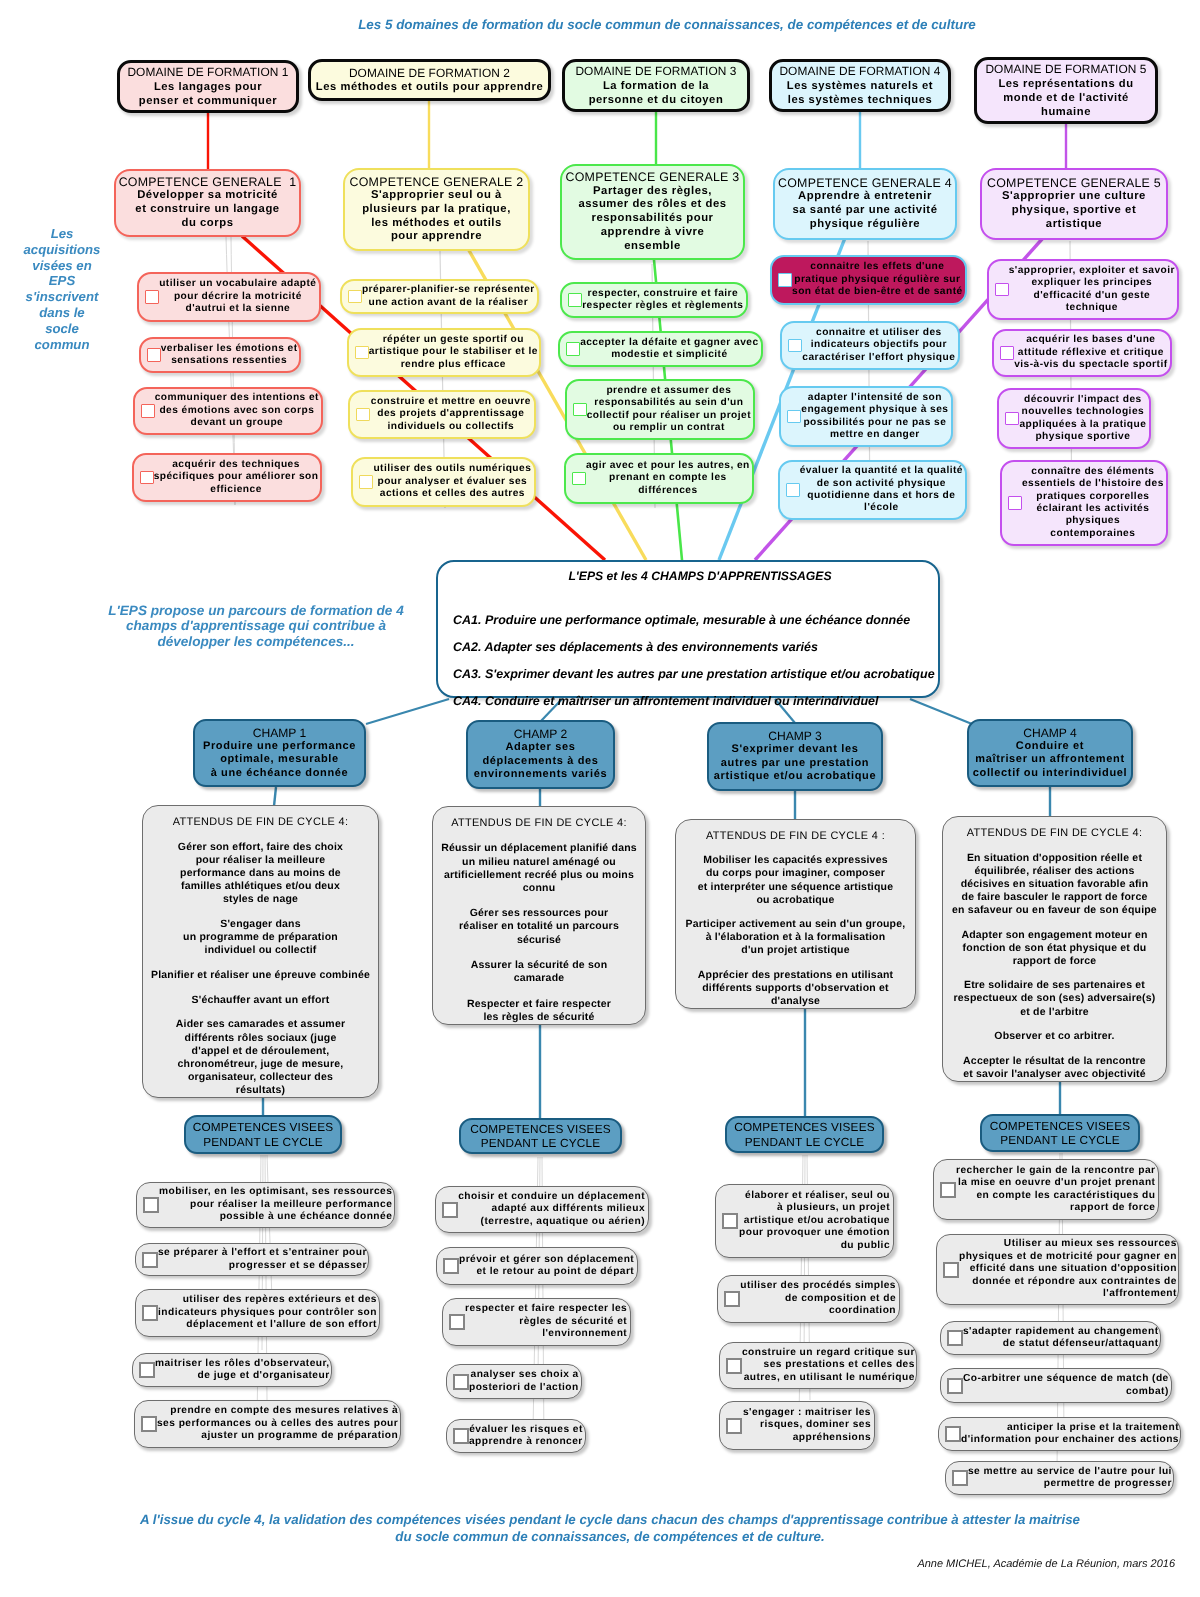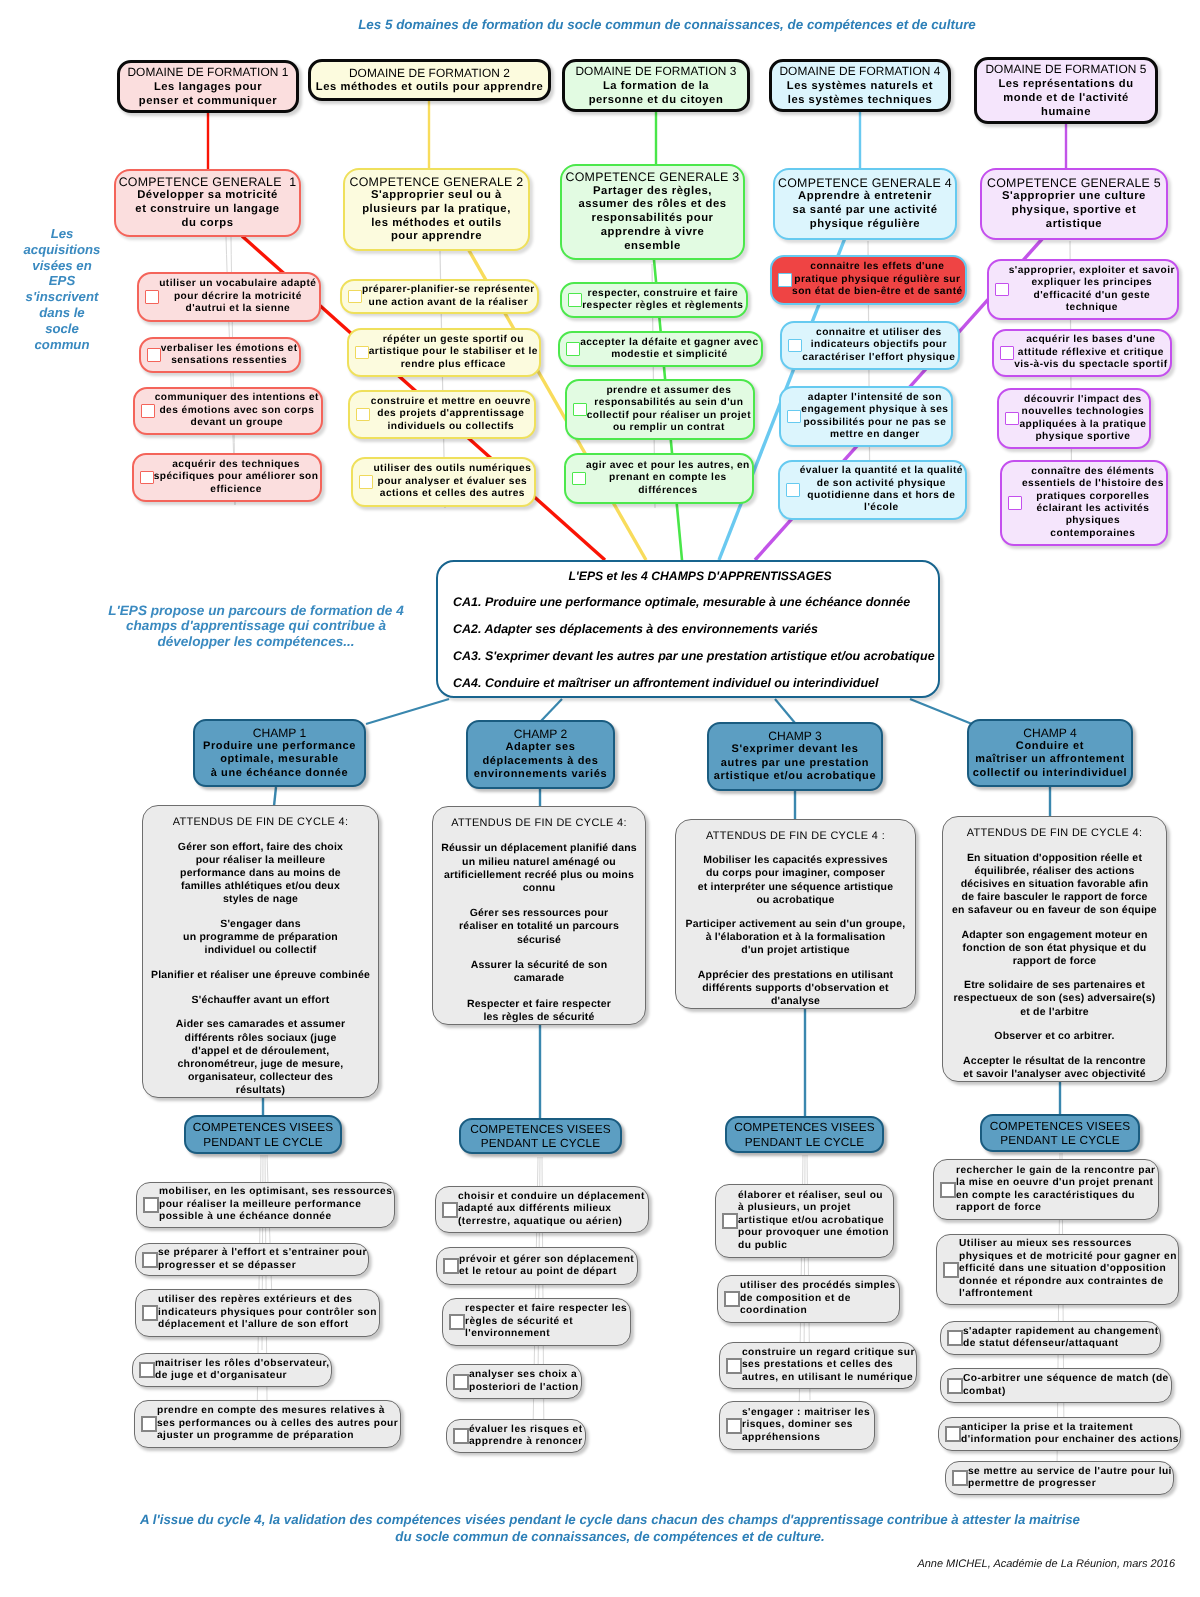--- a/index.html
+++ b/index.html
@@ -34,21 +34,21 @@
        box-shadow:3px 3px 3px rgba(0,0,0,0.22);display:flex;flex-direction:column;justify-content:flex-start;padding-top:9px;}
   .att .ht{font-size:10.9px;font-weight:400;color:#000;letter-spacing:0.35px;line-height:14px;white-space:nowrap;}
   .att p{margin:0;font-size:10.5px;font-weight:bold;color:#000;letter-spacing:0.2px;line-height:13.1px;white-space:nowrap;}
   .att .gap{height:13px;}
   .cvis{position:absolute;border:2.2px solid #1A5C80;border-radius:13px;background:#5C9EC2;text-align:center;display:flex;
          flex-direction:column;justify-content:center;box-sizing:border-box;box-shadow:3px 3px 3px rgba(0,0,0,0.3);}
   .cvis div{font-size:11.8px;font-weight:400;color:#000;line-height:14.4px;letter-spacing:0.2px;white-space:nowrap;}
   .gbox{position:absolute;border:1.8px solid #6E6E6E;border-radius:14px;background:#EBEBEB;display:flex;align-items:center;
         box-sizing:border-box;box-shadow:2.6px 2.6px 3px rgba(0,0,0,0.22);}
   .gbox .chk{width:12px;height:12px;border:2px solid #858585;flex:0 0 auto;margin-left:6px;background:#fff;}
-  .gbox .txt{flex:1;text-align:left;font-size:10.2px;font-weight:bold;color:#000;line-height:12.4px;padding:0 3px 0 0;letter-spacing:0.45px;white-space:nowrap;}
+  .gbox .txt{flex:1;text-align:right;font-size:10.2px;font-weight:bold;color:#000;line-height:12.4px;padding:0 3px 0 0;letter-spacing:0.45px;white-space:nowrap;}
   .footc{position:absolute;color:#2E80B8;font-style:italic;font-weight:bold;text-align:center;font-size:13.3px;line-height:17px;white-space:nowrap;}
   .credit{position:absolute;color:#111;font-style:italic;font-size:11.0px;text-align:right;white-space:nowrap;}
   .ibox .txt{flex:1;text-align:center;font-size:10.2px;font-weight:bold;color:#000;line-height:12.4px;padding:0 2px 0 0;letter-spacing:0.45px;white-space:nowrap;}
 </style>
 </head>
 <body>
 
 <div id="stage">
 <svg class="lines" viewBox="0 0 1200 1597">
       <line x1="208" y1="113" x2="208" y2="169" stroke="#FA1405" stroke-width="2.4" opacity="1"></line>
@@ -237,21 +237,21 @@
       </span>
     </div>
 <div class="ibox" style="left:564px;top:453px;width:190px;height:51px;background:#E2FBE2;border-color:#4CE84C;">
       <span class="chk" style="border-color:#4CE84C;"></span>
       <span class="txt">
         <div>agir avec et pour les autres, en</div>
         <div>prenant en compte les</div>
         <div>différences</div>
       </span>
     </div>
-<div class="ibox" style="left:770px;top:255px;width:197px;height:50px;background:#ef4444;border-color:#66CAF0;">
+<div class="ibox" style="left:770px;top:255px;width:197px;height:50px;background:#be185d;border-color:#66CAF0;">
       <span class="chk" style="border-color:#66CAF0;"></span>
       <span class="txt">
         <div>connaitre les effets d'une</div>
         <div>pratique physique régulière sur</div>
         <div>son état de bien-être et de santé</div>
       </span>
     </div>
 <div class="ibox" style="left:780px;top:321px;width:180px;height:49px;background:#DCF5FD;border-color:#66CAF0;">
       <span class="chk" style="border-color:#66CAF0;"></span>
       <span class="txt">
@@ -310,21 +310,21 @@
         <div>connaître des éléments</div>
         <div>essentiels de l'histoire des</div>
         <div>pratiques corporelles</div>
         <div>éclairant les activités</div>
         <div>physiques</div>
         <div>contemporaines</div>
       </span>
     </div>
 <div class="center" style="left:436px;top:560px;width:504px;height:138px;padding:7px 4px 0 15px;">
       <div class="ct" style="padding-left:13px;">L'EPS et les 4 CHAMPS D'APPRENTISSAGES</div>
-      <div class="cl" style="margin-top:12px;">CA1. Produire une performance optimale, mesurable à une échéance donnée</div>
+      <div class="cl" style="margin-top:30px;">CA1. Produire une performance optimale, mesurable à une échéance donnée</div>
       <div class="cl" style="margin-top:13px;">CA2. Adapter ses déplacements à des environnements variés</div>
       <div class="cl" style="margin-top:13px;">CA3. S'exprimer devant les autres par une prestation artistique et/ou acrobatique</div>
       <div class="cl" style="margin-top:13px;">CA4. Conduire et maîtriser un affrontement individuel ou interindividuel</div>
     </div>
 <div class="champ" style="left:193px;top:719px;width:173px;height:68px;">
       <div class="t1">CHAMP 1</div>
       <div class="t2">Produire une performance</div>
       <div class="t2">optimale, mesurable</div>
       <div class="t2">à une échéance donnée</div>
     </div>

